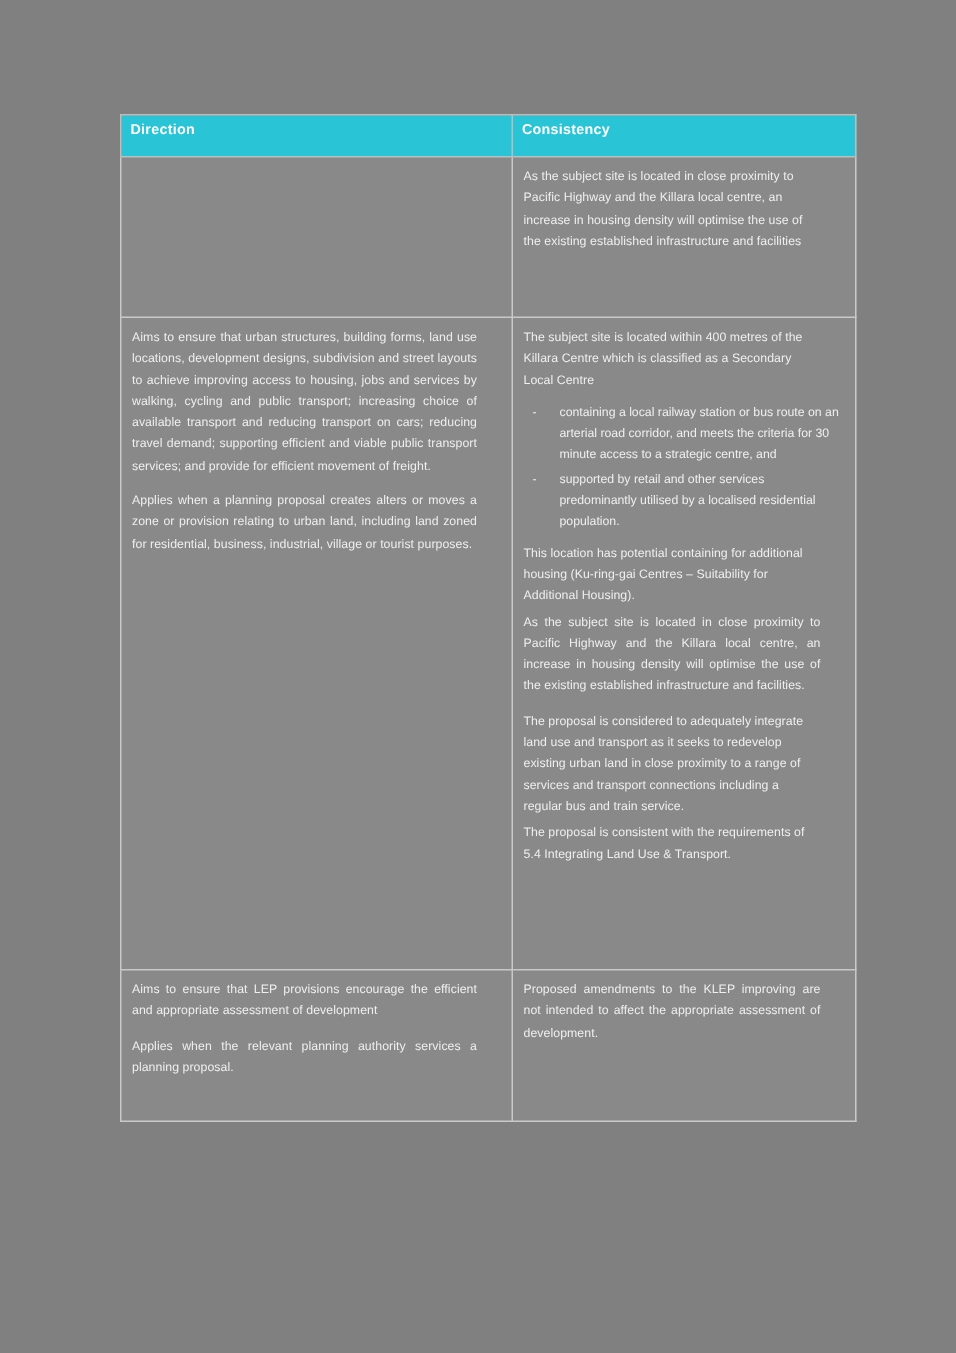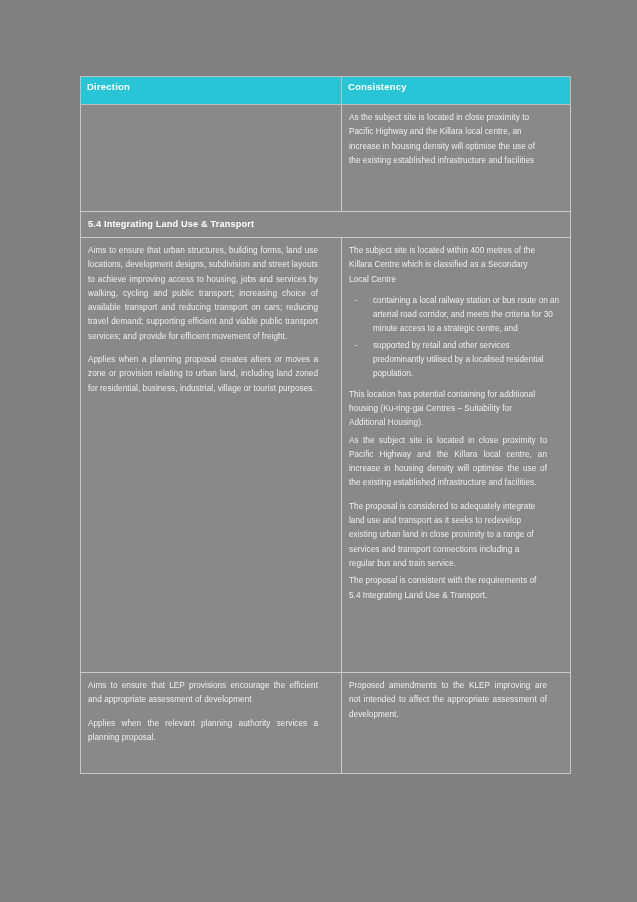--- a/index.html
+++ b/index.html
@@ -142,25 +142,20 @@
           </td>
         </tr>
 
         <tr>
           <td class="body-cell" style="height:92px;"></td>
           <td class="body-cell">
             <p class="para leftalign last">As the subject site is located in close proximity to Pacific Highway and the Killara local centre, an increase in housing density will optimise the use of the existing established infrastructure and facilities</p>
           </td>
         </tr>
 
-        <tr>
-          <td class="section-cell" colspan="2">
-            <div class="section-text">5.4 Integrating Land Use &amp; Transport</div>
-          </td>
-        </tr>
 
         <tr>
           <td class="body-cell tall">
             <p class="para">Aims to ensure that urban structures, building forms, land use locations, development designs, subdivision and street layouts to achieve improving access to housing, jobs and services by walking, cycling and public transport; increasing choice of available transport and reducing transport on cars; reducing travel demand; supporting efficient and viable public transport services; and provide for efficient movement of freight.</p>
             <p class="para">Applies when a planning proposal creates alters or moves a zone or provision relating to urban land, including land zoned for residential, business, industrial, village or tourist purposes.</p>
           </td>
           <td class="body-cell tall">
             <p class="para leftalign tight">The subject site is located within 400 metres of the Killara Centre which is classified as a Secondary Local Centre</p>
             <ul class="bullets">
               <li>

